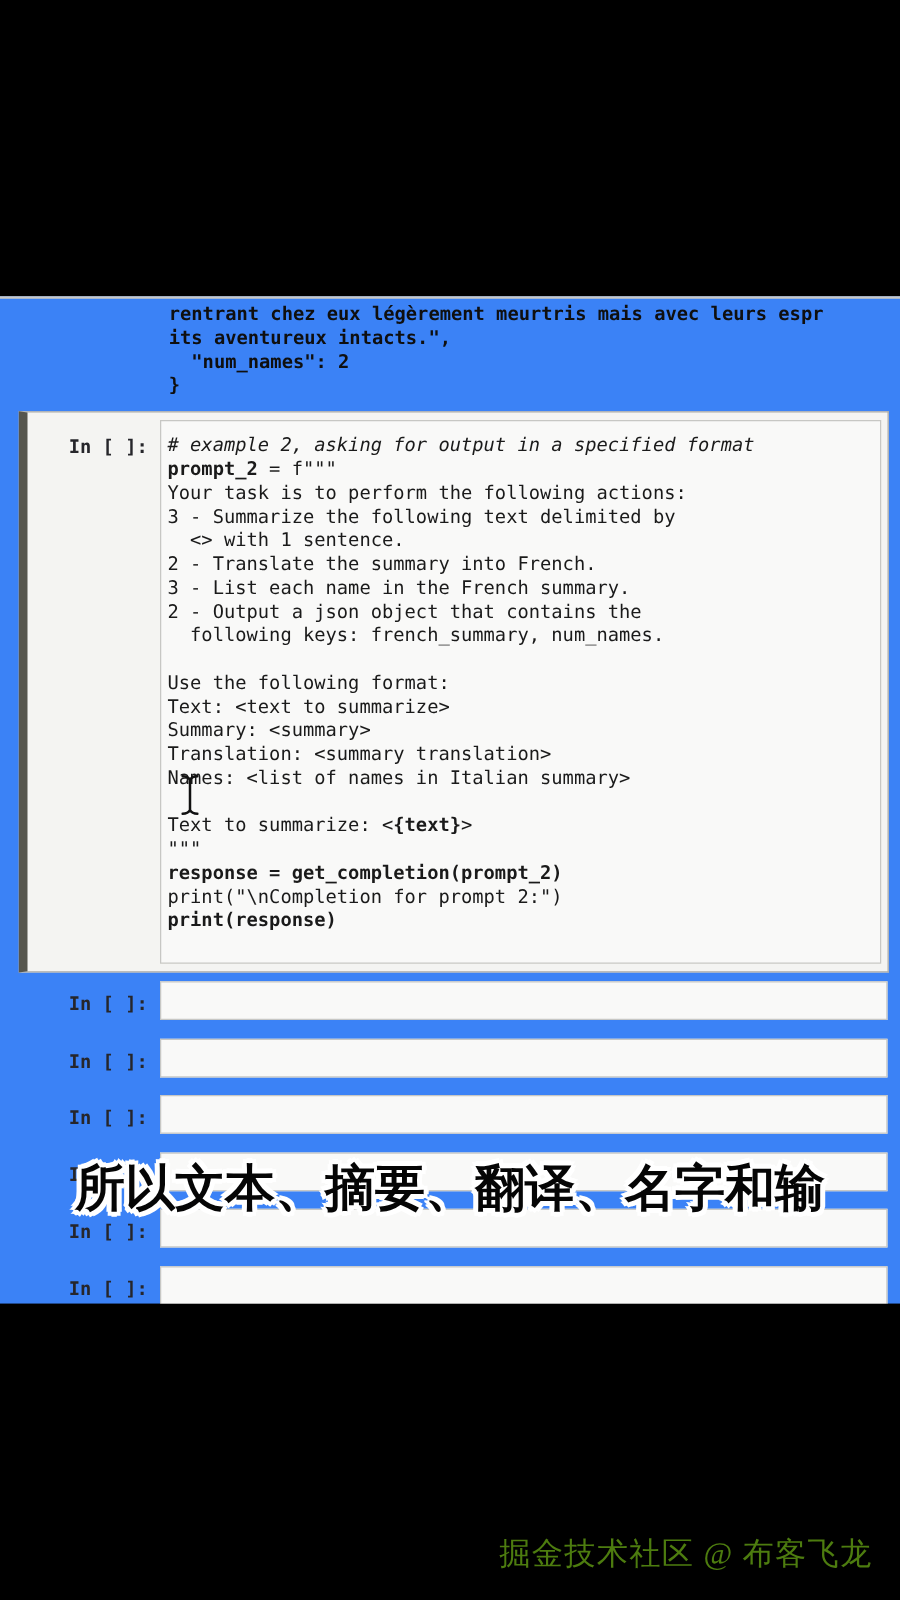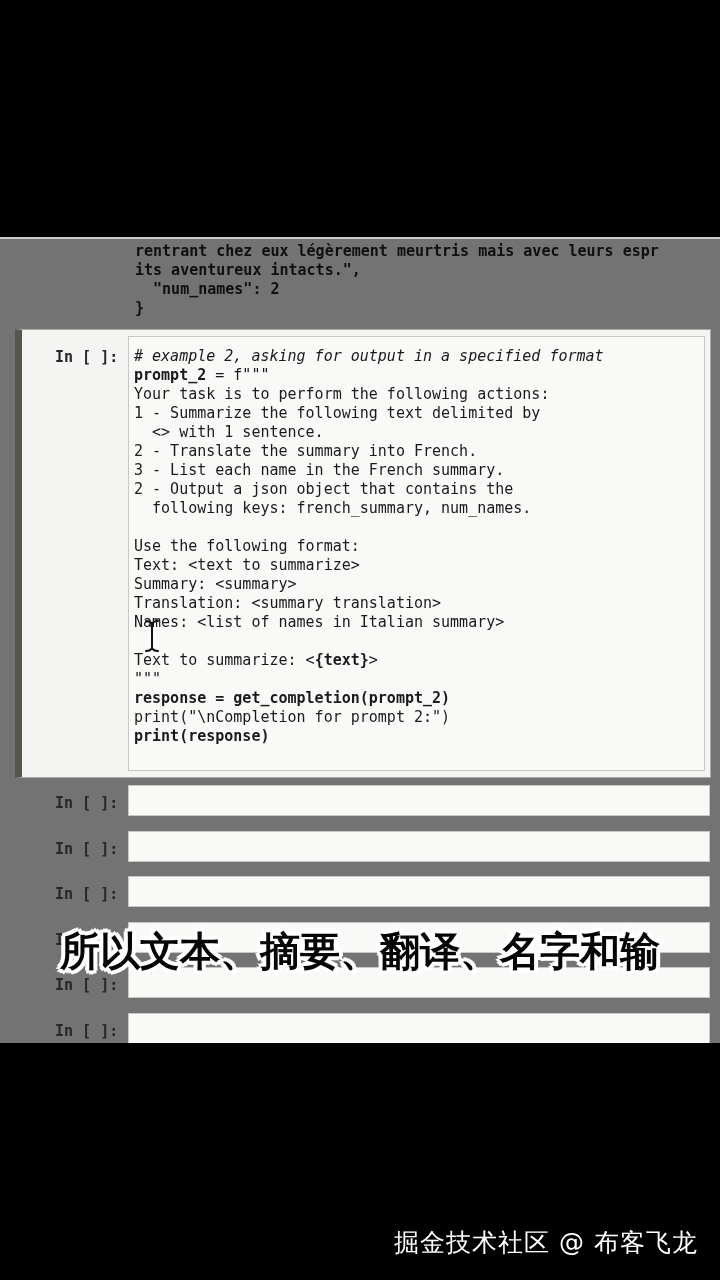--- a/index.html
+++ b/index.html
@@ -4,21 +4,21 @@
 <style>
   html,body{margin:0;padding:0;background:#000;}
   .stage{position:relative;width:720px;height:1280px;overflow:hidden;background:#000;
          font-family:"DejaVu Sans","Liberation Sans",sans-serif;}
   .bar{position:absolute;left:0;width:720px;background:#000;}
   .bar.top{top:0;height:237px;}
   .bar.bottom{top:1043px;height:237px;}
 
   
   .notebook{position:absolute;left:0;top:237px;width:720px;height:806px;
-            background:#737373;border-top:2px solid #c9c9c6;box-sizing:border-box;}
+            background:#3b82f6;border-top:2px solid #c9c9c6;box-sizing:border-box;}
   .mono{font-family:"DejaVu Sans Mono","Liberation Mono",monospace;}
 
   
   .out-block{position:absolute;left:135px;top:3px;color:#0f0f0f;font-weight:700;
              font-size:15px;line-height:19px;white-space:pre;}
   .oline{height:19px;}
 
   
   .cell-active{position:absolute;left:15px;top:90px;width:696px;height:449px;
                box-sizing:border-box;border:1px solid #a9a9a6;border-left:7px solid #56564e;
@@ -47,41 +47,41 @@
   .subtitle{position:absolute;left:0;top:928px;width:720px;text-align:center;
             font-size:40px;line-height:47px;font-weight:900;color:#050505;
             letter-spacing:0px;z-index:5;
             text-shadow:-3px -3px 0 #fff,3px -3px 0 #fff,-3px 3px 0 #fff,3px 3px 0 #fff,
                         -4px 0 0 #fff,4px 0 0 #fff,0 -4px 0 #fff,0 4px 0 #fff,
                         -2px 0 0 #fff,2px 0 0 #fff,0 -2px 0 #fff,0 2px 0 #fff;}
   .subtitle div{white-space:nowrap;}
 
   
   .watermark{position:absolute;right:22px;top:1226px;font-size:25px;letter-spacing:1px;
-             color:#ffffff;z-index:6;}
+             color:#4d7c0f;z-index:6;font-family:Liberation Serif, serif;}
 </style>
 </head>
 <body>
 
 <div class="stage">
 
   <div class="bar top"></div>
 
   <div class="notebook">
 
     <div class="out-block mono"><div class="oline">rentrant chez eux légèrement meurtris mais avec leurs espr</div><div class="oline">its aventureux intacts.",</div><div class="oline">  "num_names": 2</div><div class="oline">}</div></div>
 
     <div class="cell-active">
       <div class="prompt mono">In [ ]:</div>
       <div class="input-box">
         <div class="code-lines mono">
             <div class="cl"><span class="i"># example 2, asking for output in a specified format</span></div>
             <div class="cl"><span class="b">prompt_2</span><span> = f"""</span></div>
             <div class="cl"><span>Your task is to perform the following actions: </span></div>
-            <div class="cl"><span>1 - Summarize the following text delimited by </span></div>
+            <div class="cl"><span>3 - Summarize the following text delimited by </span></div>
             <div class="cl"><span>  &lt;&gt; with 1 sentence.</span></div>
             <div class="cl"><span>2 - Translate the summary into French.</span></div>
             <div class="cl"><span>3 - List each name in the French summary.</span></div>
             <div class="cl"><span>2 - Output a json object that contains the </span></div>
             <div class="cl"><span>  following keys: french_summary, num_names.</span></div>
             <div class="cl">&nbsp;</div>
             <div class="cl"><span>Use the following format:</span></div>
             <div class="cl"><span>Text: &lt;text to summarize&gt;</span></div>
             <div class="cl"><span>Summary: &lt;summary&gt;</span></div>
             <div class="cl"><span>Translation: &lt;summary translation&gt;</span></div>

